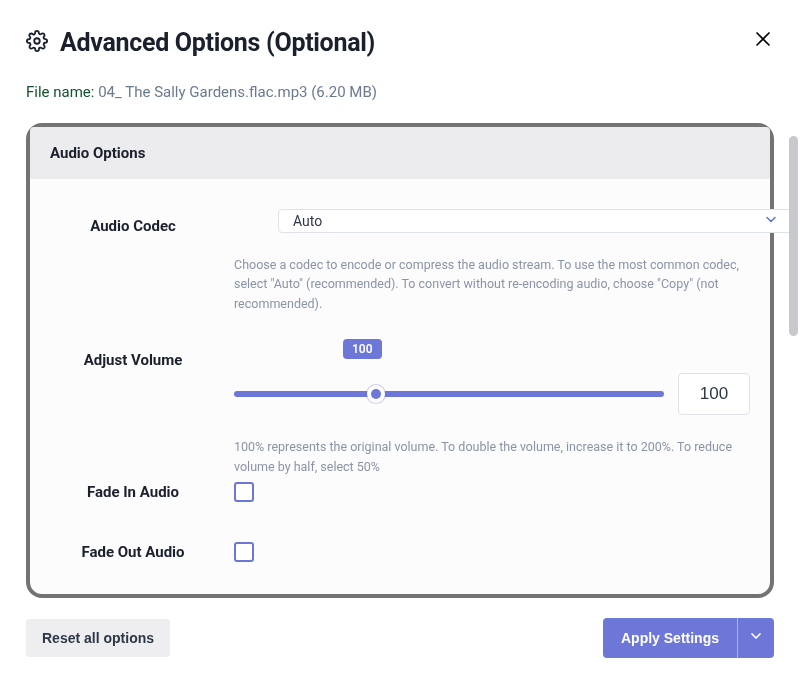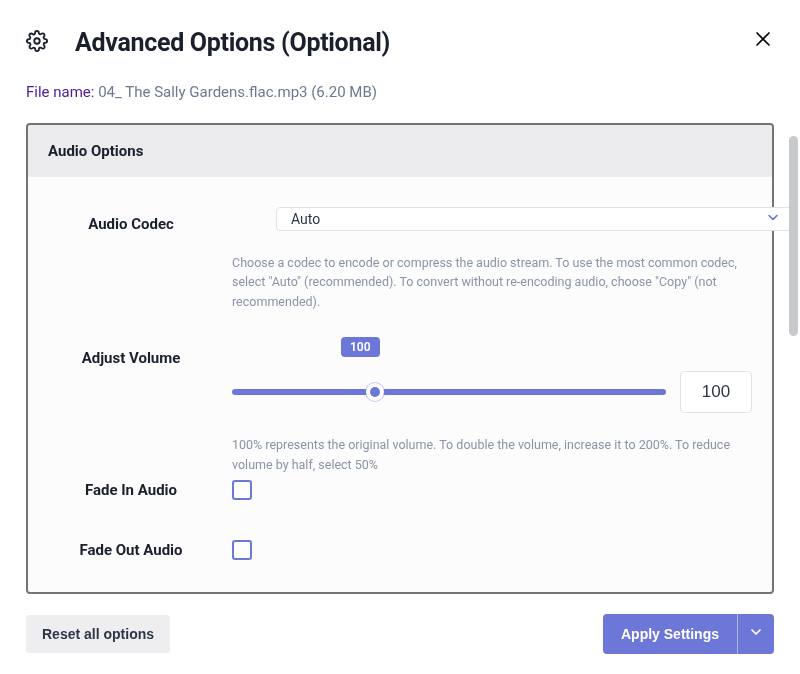--- a/index.html
+++ b/index.html
@@ -8,21 +8,21 @@
       background: #fff;
       width: 800px;
       height: 674px;
       position: relative;
       overflow: hidden;
     }
     .container { padding: 28px 26px 0 26px; }
     .header {
       display: flex;
       align-items: center;
-      gap: 27px;
+      gap: 12px;
       margin-bottom: 26px;
     }
     .gear-svg { width: 22px; height: 22px; color: #1a202c; }
     .title {
       font-size: 25px;
       font-weight: 700;
       color: #1a202c;
       letter-spacing: -0.3px;
     }
     .close-btn {
@@ -36,24 +36,24 @@
       display: flex;
       align-items: center;
       justify-content: center;
     }
     .close-svg { width: 18px; height: 18px; }
     .file-line {
       font-size: 15px;
       color: #6b7a8f;
       margin-bottom: 22px;
     }
-    .file-prefix { color: #4c1d95; }
+    .file-prefix { color: #14532d; }
     .panel {
-      border: 2px solid #737373;
-      border-radius: 4px;
+      border: 4px solid #737373;
+      border-radius: 16px;
       margin-bottom: 20px;
       background: #fcfcfd;
     }
     .panel-header {
       background: #ececee;
       padding: 17px 20px;
       font-size: 15px;
       font-weight: 700;
       color: #1a202c;
       border-top-left-radius: 4px;

